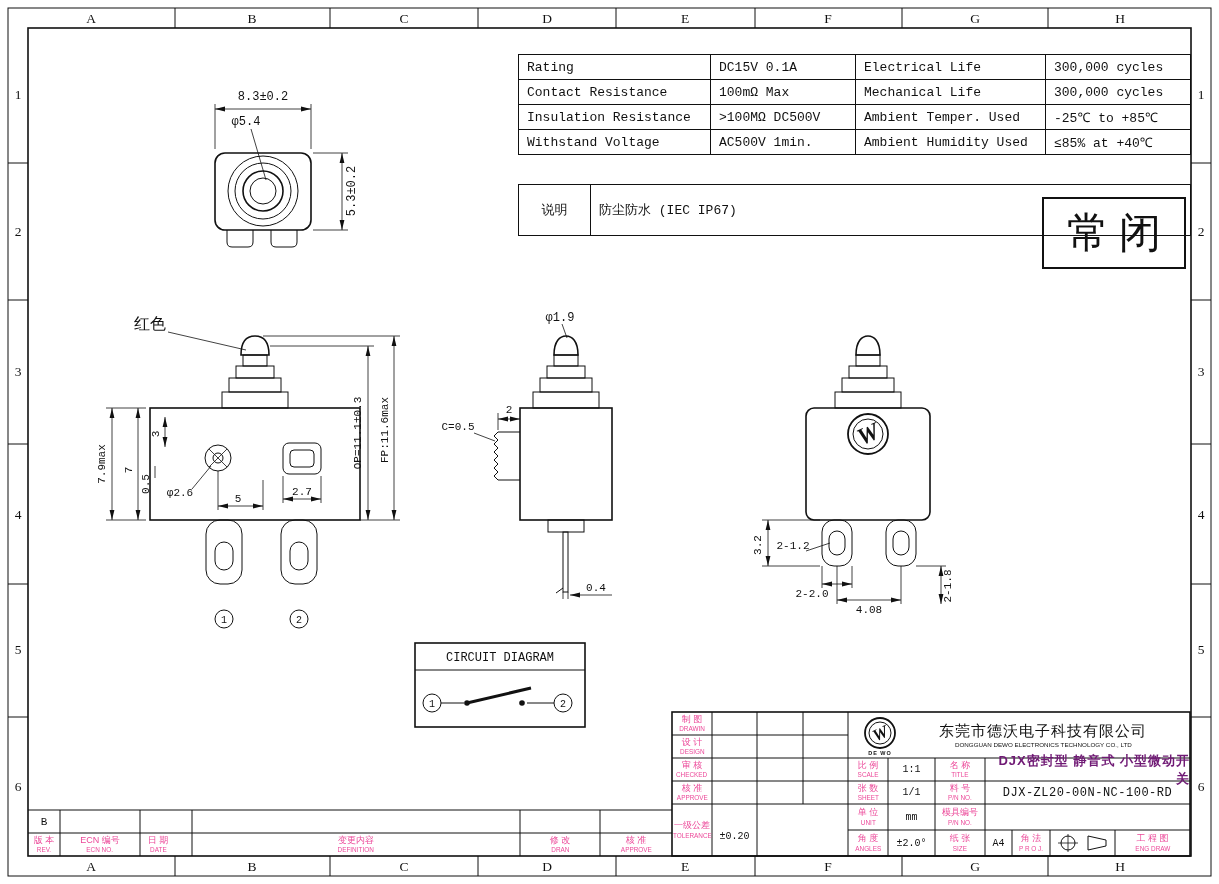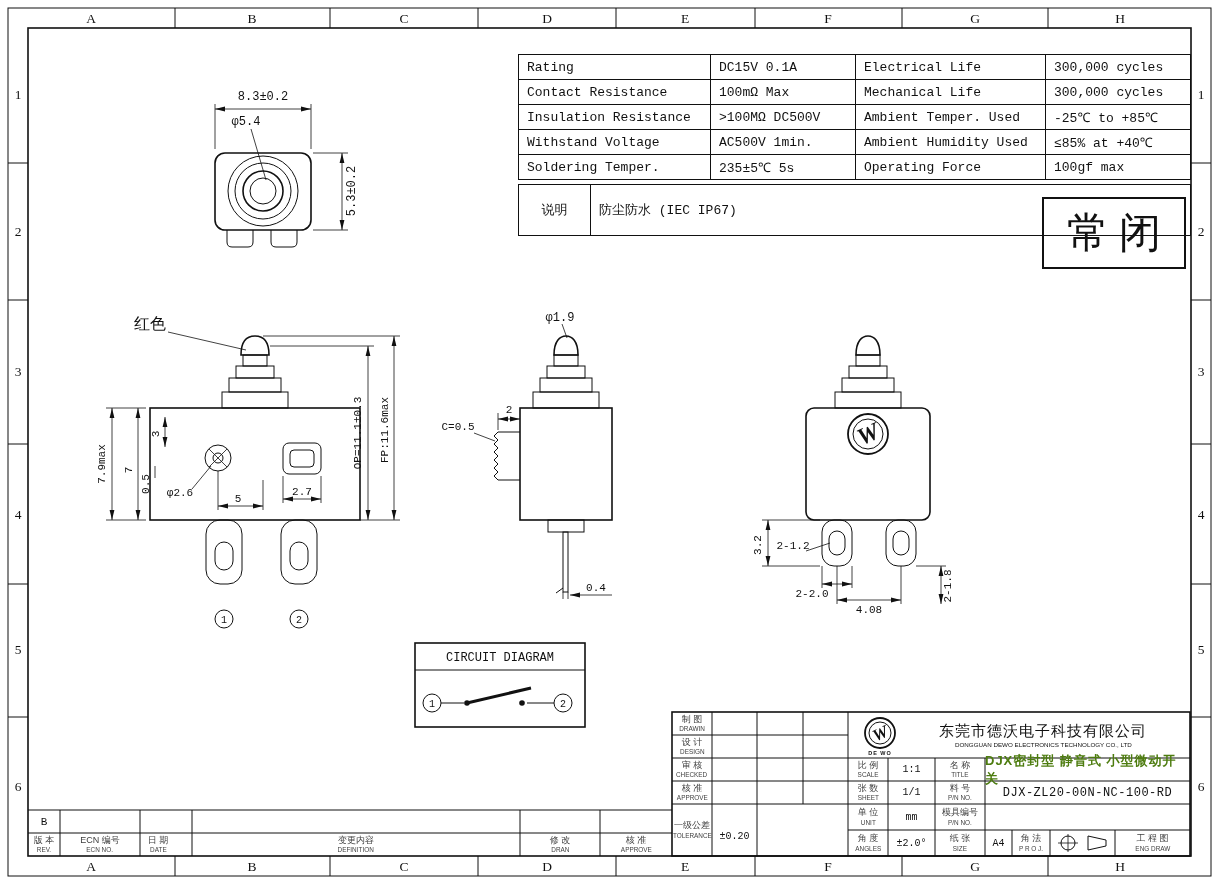--- a/index.html
+++ b/index.html
@@ -27,27 +27,27 @@
                   padding:0 0 0 8px; white-space:nowrap; overflow:hidden; color:#111; }
   table.spec td.center { text-align:center; padding:16px; }
 
   
   .state-box { position:absolute; left:1042px; top:197px; width:144px; height:72px; border:2px solid #111;
                display:flex; align-items:center; justify-content:center;
                font-family:"Liberation Serif",serif; font-size:42px; letter-spacing:10px; padding-left:10px; }
 
   
   .tcell { position:absolute; display:flex; flex-direction:column; align-items:center; justify-content:center;
-           line-height:1.15; text-align:center; color:#404040; overflow:hidden; }
+           line-height:1.15; text-align:center; color:#ec4899; overflow:hidden; }
   .tcell .cn { font-size:9px; white-space:nowrap; }
   .tcell .en { font-size:8px; transform:scale(0.8); transform-origin:center; white-space:nowrap; }
   .tval { position:absolute; display:flex; align-items:center; justify-content:center;
           font:10px "Liberation Mono","DejaVu Sans Mono",monospace; color:#111; text-align:center; }
   .tval-title { position:absolute; display:flex; align-items:center; justify-content:center;
-          font:bold 13px "Liberation Sans",sans-serif; letter-spacing:1px; color:#4d7c0f; }
+          font:bold 13px "Liberation Sans",sans-serif; letter-spacing:1px; color:#701a75;text-align:right; }
   .tval-pn { position:absolute; display:flex; align-items:center; justify-content:center;
           font:12px "Liberation Mono","DejaVu Sans Mono",monospace; letter-spacing:.5px; color:#111; }
   .company-box { position:absolute; left:898px; top:714px; width:290px; height:44px;
           display:flex; flex-direction:column; align-items:center; justify-content:center; line-height:1.2; }
   .company-cn { font-weight:normal; font-size:15px; letter-spacing:1px; white-space:nowrap; }
   .company-en { font-size:8px; transform:scale(0.78); transform-origin:center; white-space:nowrap; }
 </style>
 </head>
 <body>
 
@@ -334,26 +334,20 @@
       <td>&gt;100MΩ DC500V</td>
       <td>Ambient Temper. Used</td>
       <td>-25℃ to +85℃</td>
     </tr>
     <tr>
       <td>Withstand Voltage</td>
       <td>AC500V 1min.</td>
       <td>Ambient Humidity Used</td>
       <td>≤85% at +40℃</td>
     </tr>
-    <tr>
-      <td>Soldering Temper.</td>
-      <td>235±5℃ 5s</td>
-      <td>Operating Force</td>
-      <td>100gf max</td>
-    </tr>
   </tbody>
 </table>
 <table class="spec" style="top:160px">
   <colgroup>
         <col style="width:72px">
         <col style="width:600px">
       </colgroup>
   <tbody>
     <tr>
       <td class="center">说明</td>

